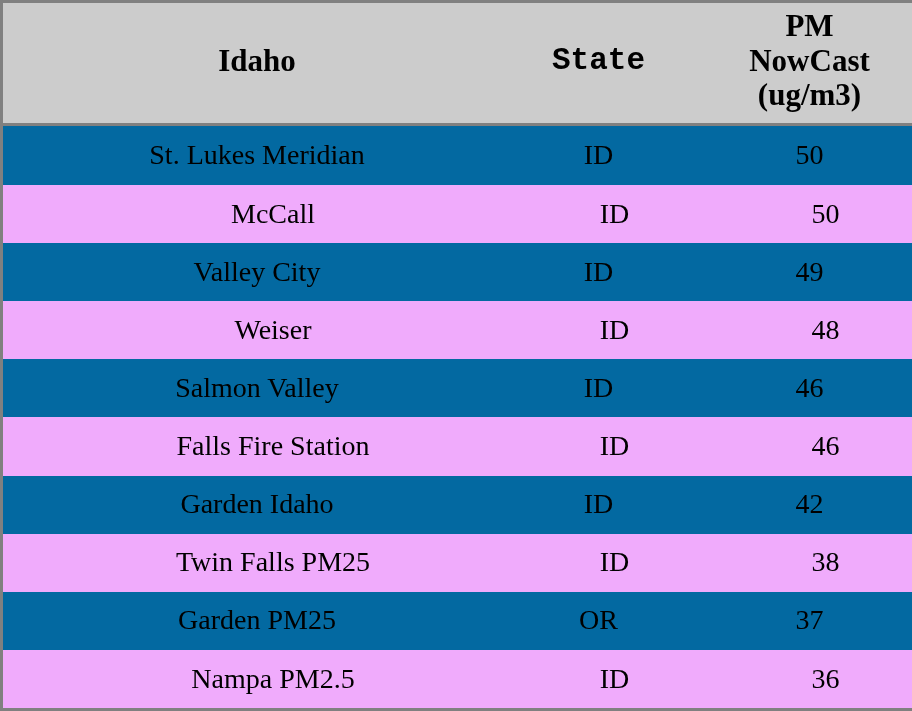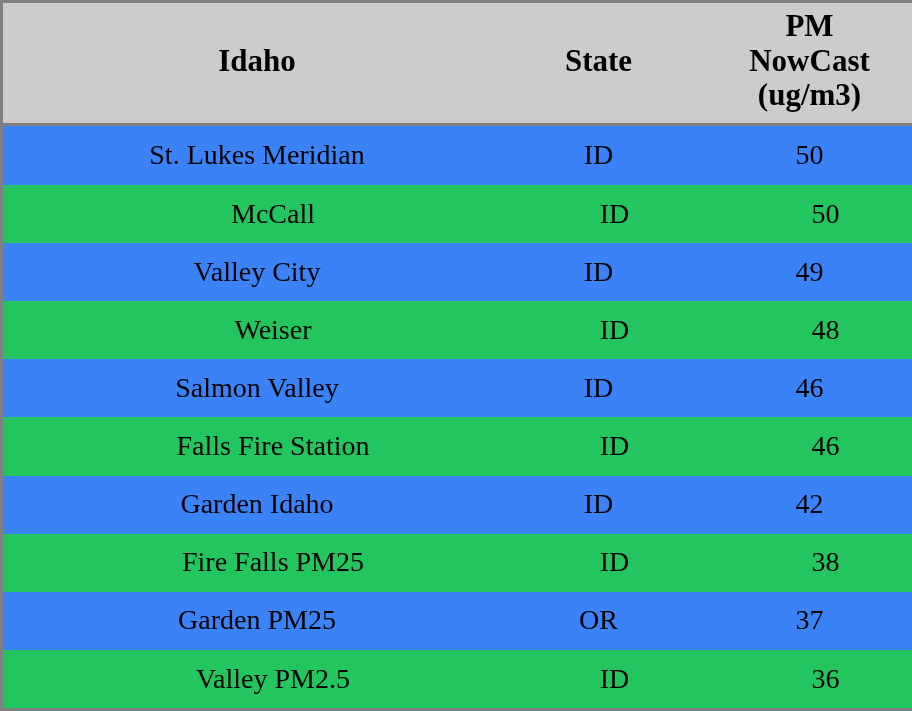--- a/index.html
+++ b/index.html
@@ -31,37 +31,37 @@
     font-weight: bold;
     font-size: 31px;
     color: #000000;
     text-align: center;
     vertical-align: middle;
     border-bottom: 3px solid #808080;
     padding: 6px 4px 10px 4px;
     line-height: 1.12;
   }
   table.data-table thead th.col-site { width: 500px; }
-  table.data-table thead th.col-state { width: 167px; }
+  table.data-table thead th.col-state { width: 167px; font-family: Liberation Mono, monospace; }
   table.data-table thead th.col-value { width: 239px; }
 
   table.data-table tbody td {
     font-size: 28px;
     color: #000000;
     text-align: center;
     vertical-align: middle;
     padding: 4px 4px;
     line-height: 1.1;
     white-space: nowrap;
   }
   table.data-table tbody tr.row-odd td {
-    background: #3b82f6;
+    background: #0369a1;
   }
   table.data-table tbody tr.row-even td {
-    background: #22c55e;
+    background: #f0abfc;
     padding-left: 36px;
   }
   .hdr-line { display: block; }
 </style>
 </head>
 <body>
 
 <div class="table-frame">
   <table class="data-table">
     <thead>
@@ -109,29 +109,29 @@
         <td>Falls Fire Station</td>
         <td>ID</td>
         <td>46</td>
       </tr>
       <tr class="row-odd">
         <td>Garden Idaho</td>
         <td>ID</td>
         <td>42</td>
       </tr>
       <tr class="row-even">
-        <td>Fire Falls PM25</td>
+        <td>Twin Falls PM25</td>
         <td>ID</td>
         <td>38</td>
       </tr>
       <tr class="row-odd">
         <td>Garden PM25</td>
         <td>OR</td>
         <td>37</td>
       </tr>
       <tr class="row-even">
-        <td>Valley PM2.5</td>
+        <td>Nampa PM2.5</td>
         <td>ID</td>
         <td>36</td>
       </tr>
     </tbody>
   </table>
 </div>
 
 </body></html>

